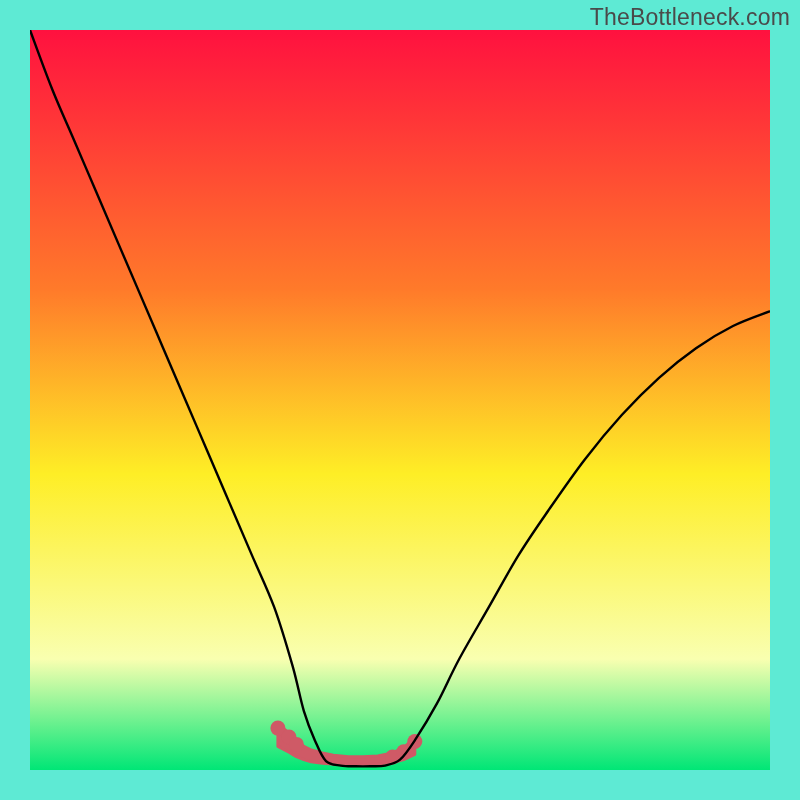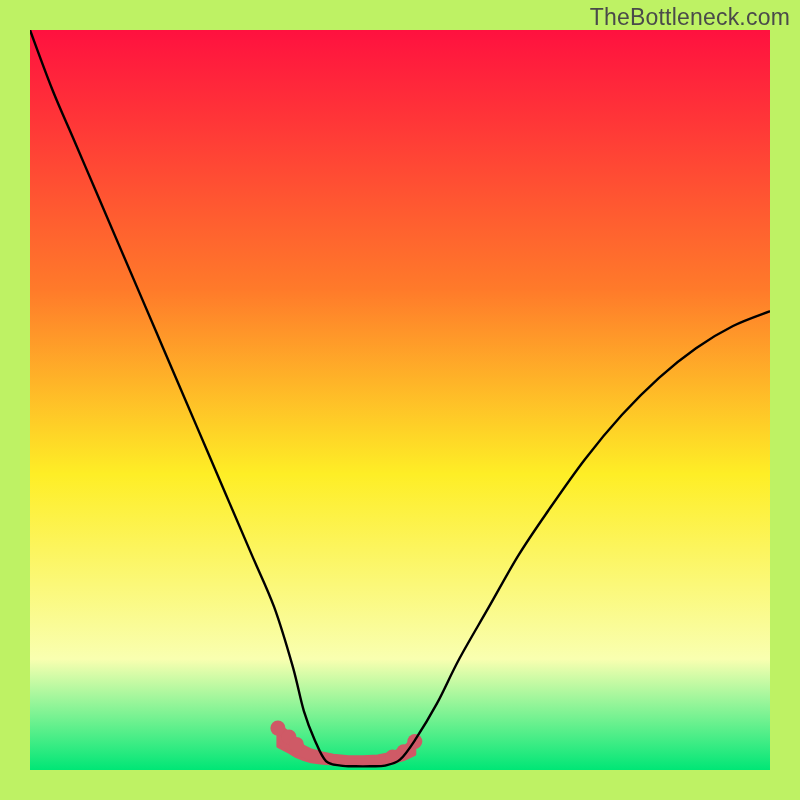--- a/index.html
+++ b/index.html
@@ -8,21 +8,21 @@
     width: 800px;
     height: 800px;
     overflow: hidden;
     background: #000;
     font-family: Arial, Helvetica, sans-serif;
   }
   .frame {
     position: relative;
     width: 800px;
     height: 800px;
-    background: #bef264;
+    background: #5eead4;
   }
   .watermark {
     position: absolute;
     top: 4px;
     right: 10px;
     color: #4a4a4a;
     font-size: 23px;
     font-weight: 400;
     letter-spacing: 0.2px;
     z-index: 10;

